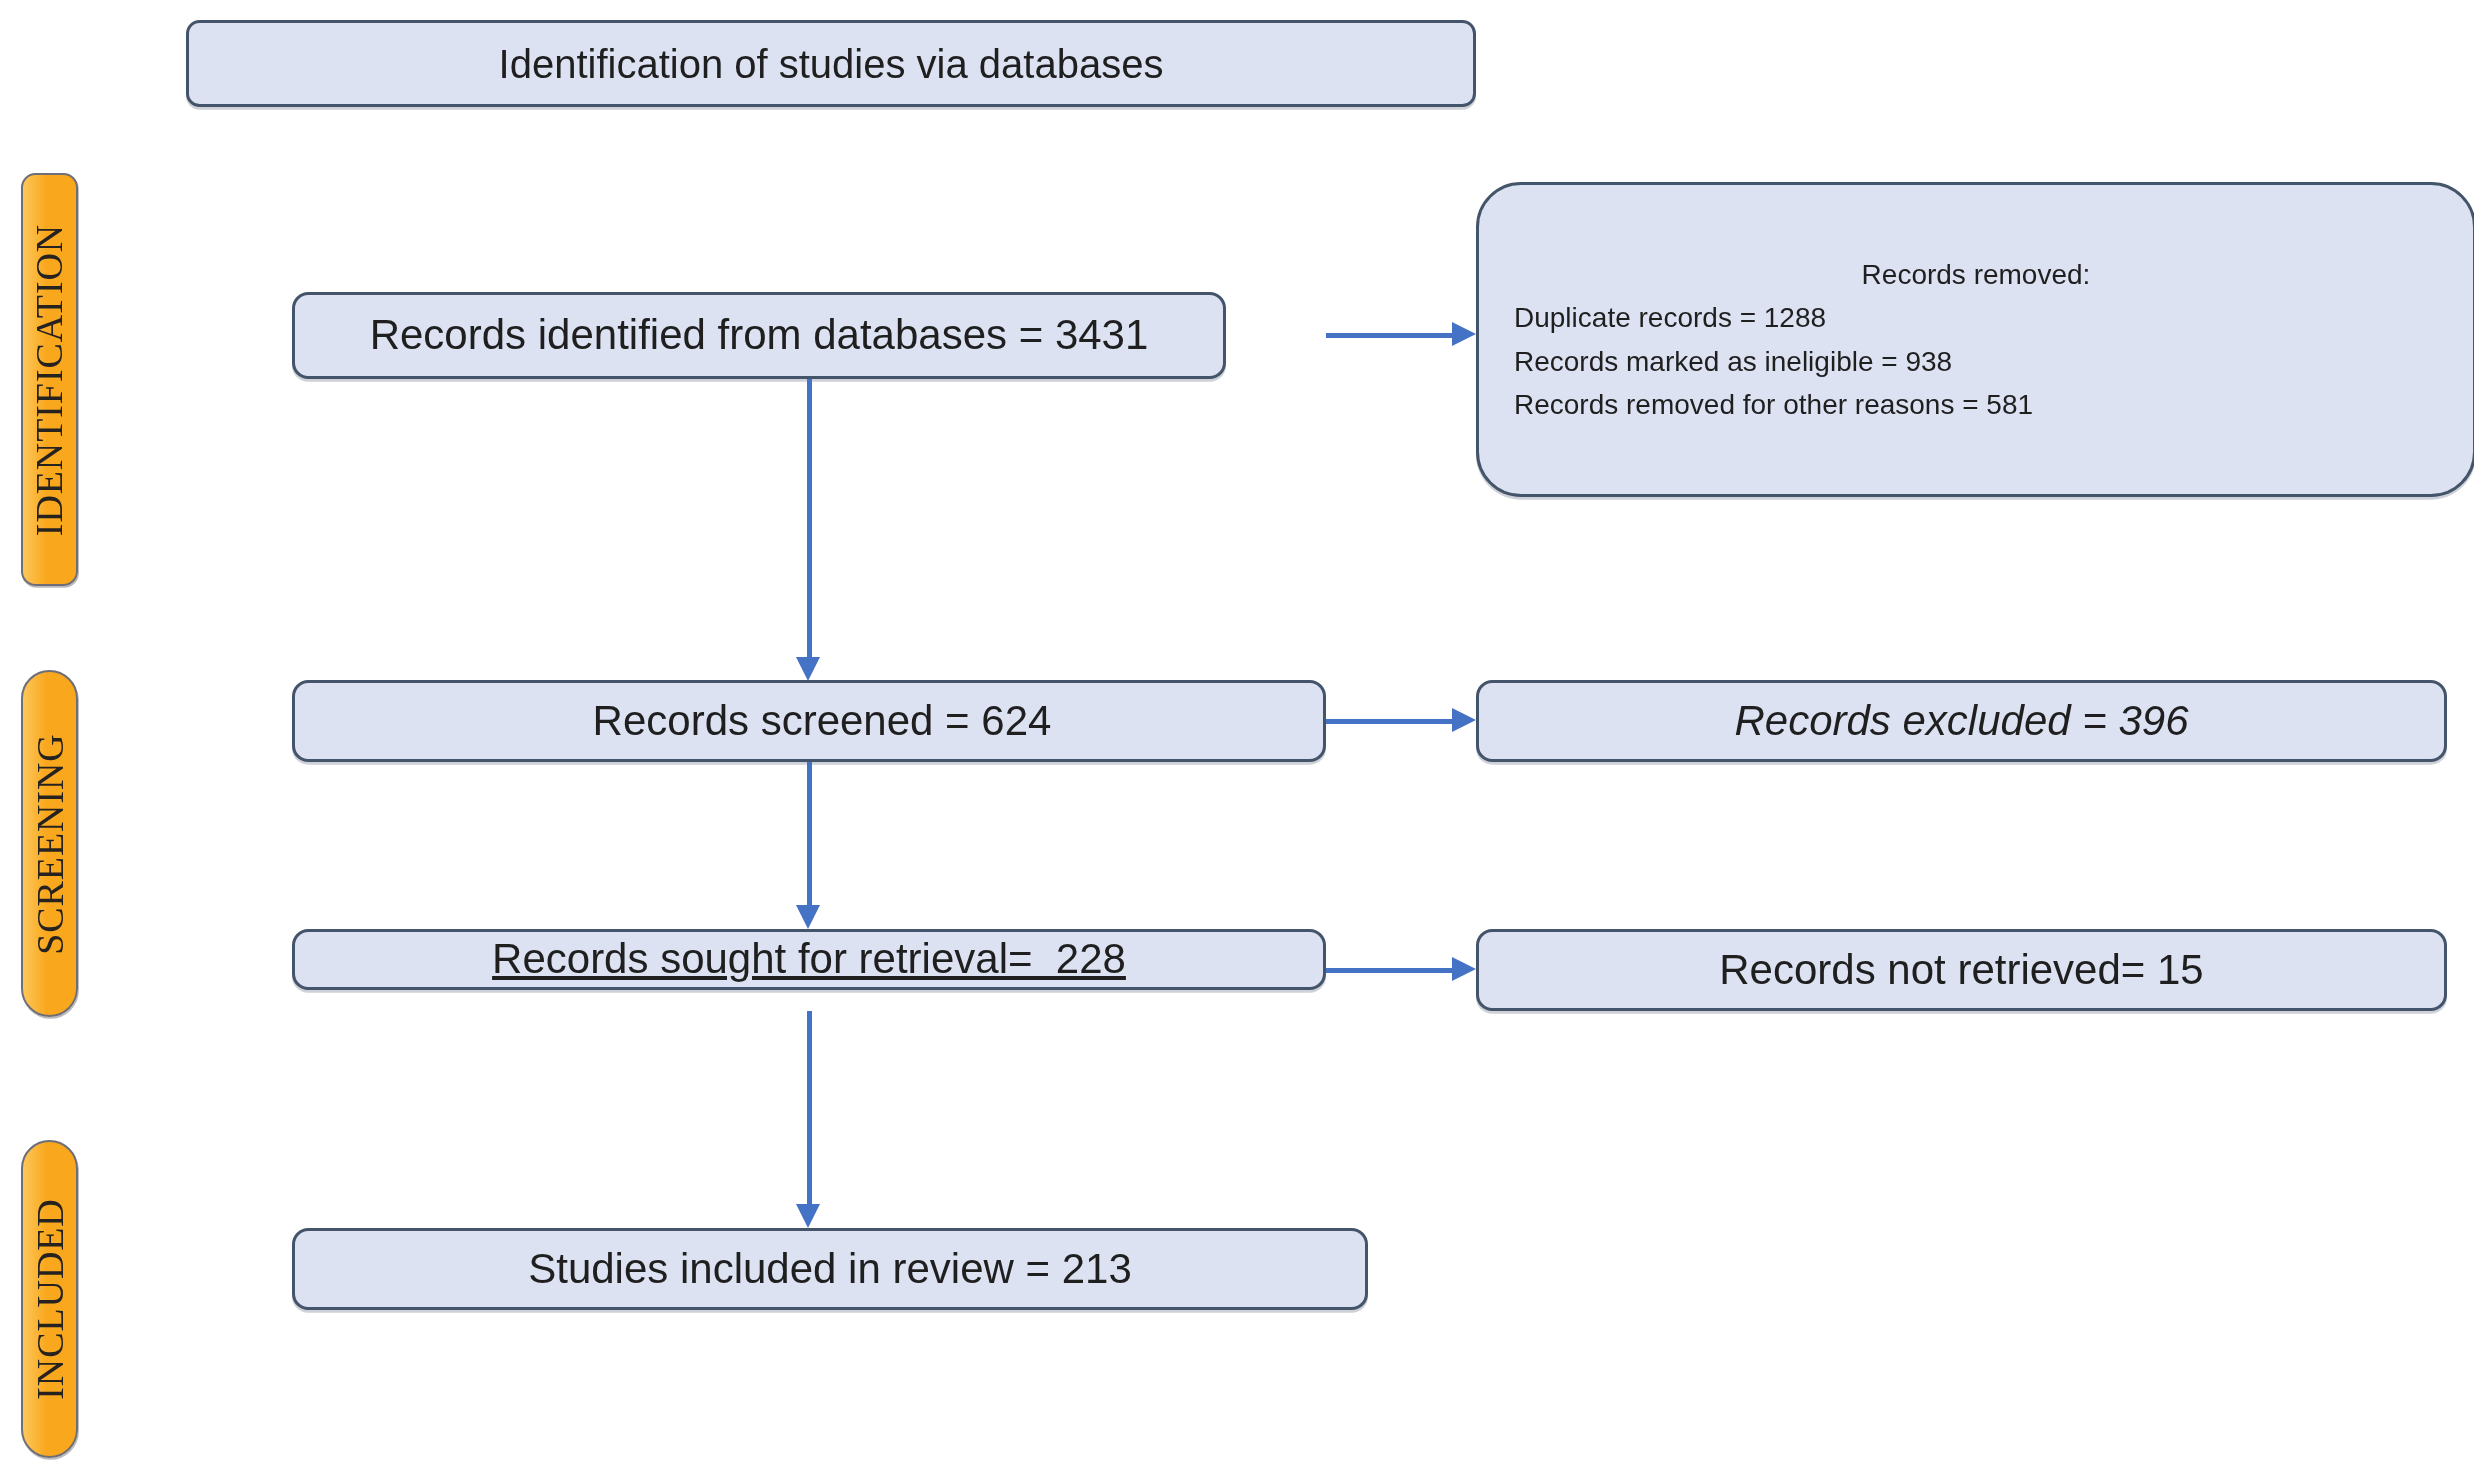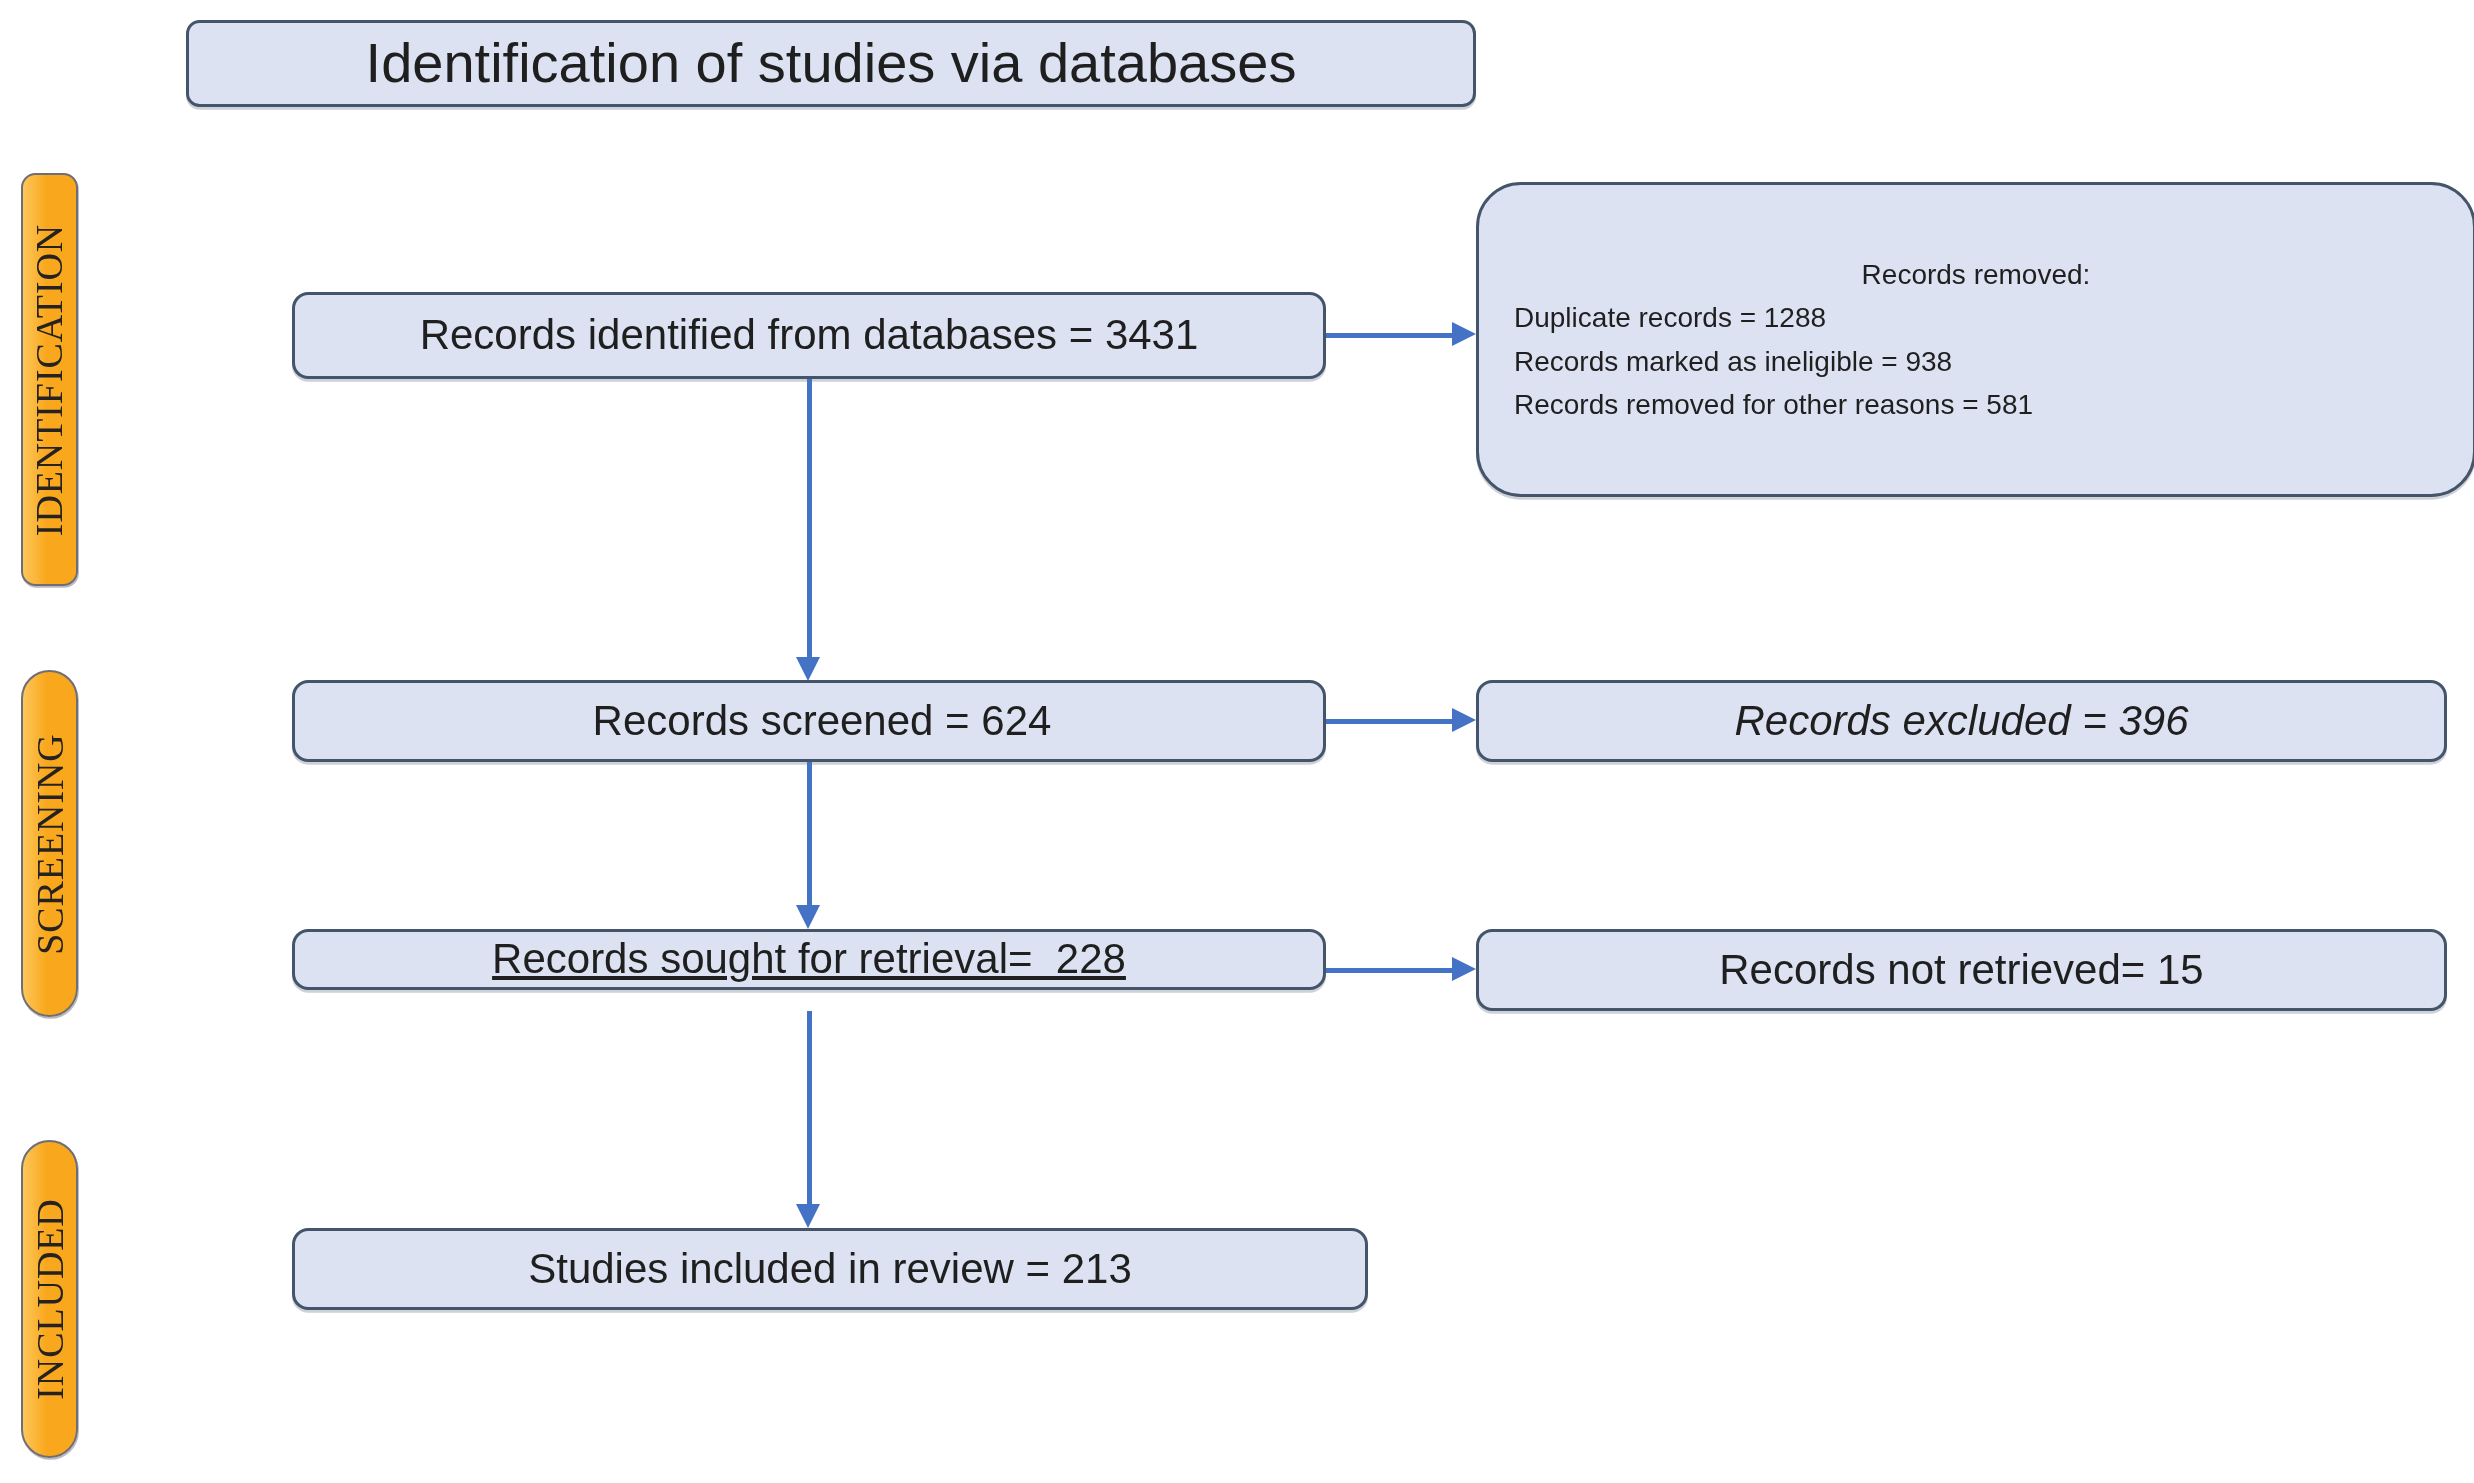--- a/index.html
+++ b/index.html
@@ -41,24 +41,24 @@
   .flow-box .label {
     white-space: pre;
     text-align: center;
     line-height: 1.15;
   }
 
   .title-box {
     left: 186px; top: 20px;
     width: 1290px; height: 87px;
     border-radius: 13.6px;
-    font-size: 56px;
-  }
-
-  .box-identified { left: 292px; top: 292px; width: 1034px; height: 87px; }
+    font-size: 40px;
+  }
+
+  .box-identified { left: 292px; top: 292px; width: 934px; height: 87px; }
   .box-screened   { left: 292px; top: 680px; width: 1034px; height: 82px; padding-left: 26px; }
   .box-sought     { left: 292px; top: 929px; width: 1034px; height: 61px; text-decoration: underline; }
   .box-included   { left: 292px; top: 1228px; width: 1076px; height: 82px; }
 
   .box-excluded      { left: 1476px; top: 680px; width: 971px; height: 82px; font-style: italic; }
   .box-notretrieved  { left: 1476px; top: 929px; width: 971px; height: 82px; }
 
   .removed-box {
     left: 1476px; top: 182px;
     width: 1000px; height: 315px;

